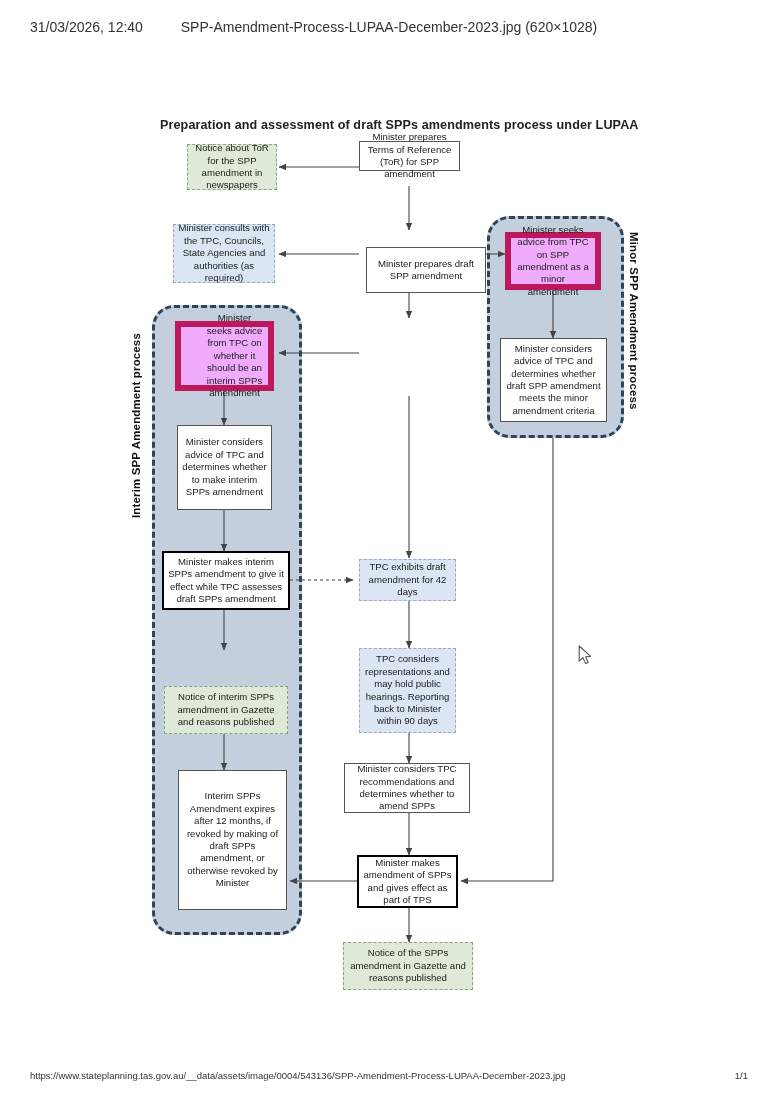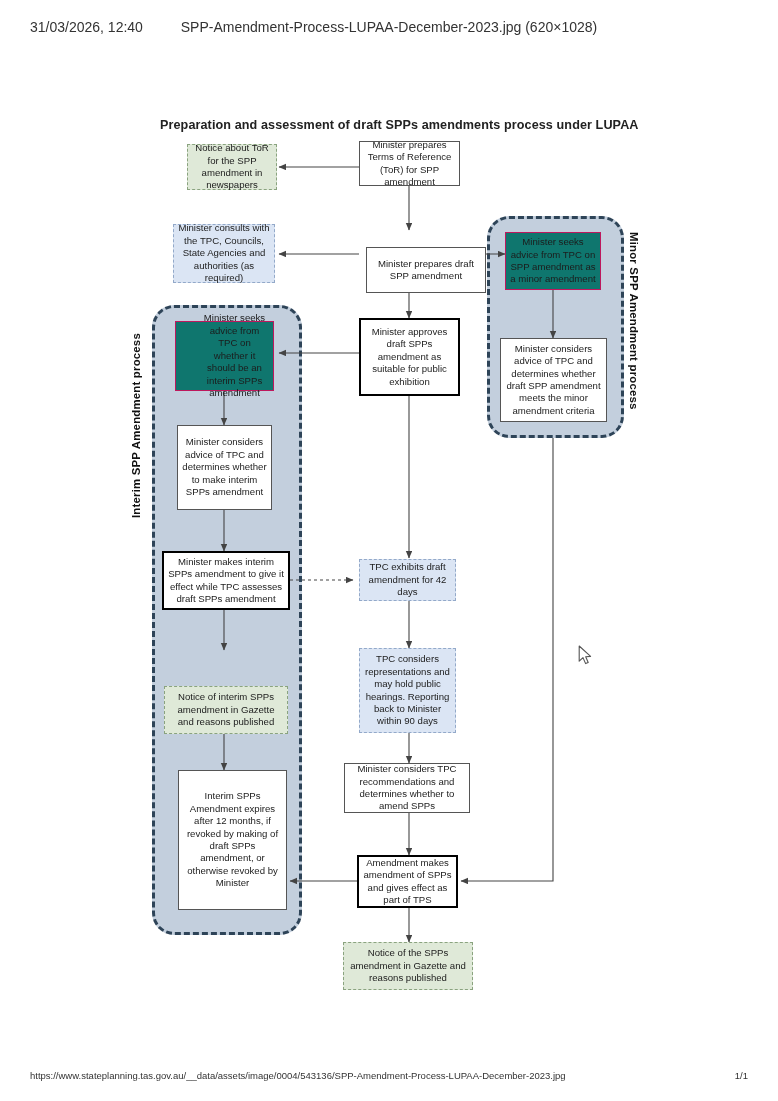--- a/index.html
+++ b/index.html
@@ -35,21 +35,21 @@
     writing-mode:vertical-rl;white-space:nowrap;letter-spacing:.2px;}
   .panel-label.flip{transform:rotate(180deg);}
 
   
   .node{position:absolute;box-sizing:border-box;display:flex;
     align-items:center;justify-content:center;text-align:center;
     font-size:9.6px;line-height:1.3;color:#1c1c1c;padding:3px 4px;}
   .node span{display:block;width:100%;}
   .n-white{background:#ffffff;border:1px solid #555;}
   .n-white-bold{background:#ffffff;border:2.4px solid #000;}
-  .n-yellow{background:#0f766e;border:1px solid #be185d;}
+  .n-yellow{background:#f0abfc;border:6px solid #be185d;}
   .n-green{background:#dfe9d8;border:1.3px dashed #8aa37f;}
   .n-blue{background:#dbe5f4;border:1.3px dashed #93a9c9;}
 
   
   .wires{position:absolute;left:0;top:0;width:778px;height:1101px;
     pointer-events:none;}
 
   
   .cursor{position:absolute;width:15px;height:21px;}
 </style>
@@ -118,44 +118,41 @@
 
       <path d="M553,438 L553,881 L461,881" stroke="#444" stroke-width="1.1" fill="none" marker-end="url(#ah)"></path>
 
       <path d="M357,881 L290,881" stroke="#444" stroke-width="1.1" fill="none" marker-end="url(#ah)"></path>
     </svg>
 
     <div class="node n-green" style="left:173px;top:144px;width:90px;height:46px;margin-left:14px;">
       <span>Notice about ToR for the SPP amendment in newspapers</span>
     </div>
 
-    <div class="node n-white" style="left:359px;top:141px;width:101px;height:45px;">
+    <div class="node n-white" style="left:359px;top:141px;width:101px;height:30px;">
       <span>Minister prepares Terms of Reference (ToR) for SPP amendment</span>
     </div>
 
     <div class="node n-blue" style="left:173px;top:224px;width:102px;height:59px;">
       <span>Minister consults with the TPC, Councils, State Agencies and authorities (as required)</span>
     </div>
 
     <div class="node n-white" style="left:336px;top:247px;width:120px;height:46px;margin-left:30px;">
       <span>Minister prepares draft SPP amendment</span>
     </div>
 
     <div class="node n-yellow" style="left:505px;top:232px;width:96px;height:58px;">
       <span>Minister seeks advice from  TPC on SPP amendment as a minor amendment</span>
     </div>
 
     <div class="node n-yellow" style="left:175px;top:321px;width:99px;height:70px;white-space:pre-line;padding-left:24px;">
       <span>Minister seeks advice from TPC on whether it
 should be an interim SPPs amendment</span>
     </div>
 
-    <div class="node n-white-bold" style="left:359px;top:318px;width:101px;height:78px;">
-      <span>Minister approves draft SPPs amendment as suitable for public exhibition</span>
-    </div>
 
     <div class="node n-white" style="left:500px;top:338px;width:107px;height:84px;">
       <span>Minister considers advice of TPC and determines whether draft SPP amendment meets the minor amendment criteria</span>
     </div>
 
     <div class="node n-white" style="left:177px;top:425px;width:95px;height:85px;">
       <span>Minister considers advice of TPC and determines whether to make interim SPPs amendment</span>
     </div>
 
     <div class="node n-white-bold" style="left:162px;top:551px;width:128px;height:59px;">
@@ -176,21 +173,21 @@
 
     <div class="node n-white" style="left:344px;top:763px;width:126px;height:50px;">
       <span>Minister considers TPC recommendations and determines whether to amend SPPs</span>
     </div>
 
     <div class="node n-white" style="left:178px;top:770px;width:109px;height:140px;">
       <span>Interim SPPs Amendment expires after 12 months, if revoked by making of draft SPPs amendment, or otherwise revoked by Minister</span>
     </div>
 
     <div class="node n-white-bold" style="left:357px;top:855px;width:101px;height:53px;">
-      <span>Amendment makes amendment of SPPs and gives effect as part of TPS</span>
+      <span>Minister makes amendment of SPPs and gives effect as part of TPS</span>
     </div>
 
     <div class="node n-green" style="left:343px;top:942px;width:130px;height:48px;">
       <span>Notice of the SPPs amendment in Gazette and reasons published</span>
     </div>
 
   </div>
 
   <svg class="cursor" style="left:578px;top:645px;" viewBox="0 0 15 21">
     <path d="M1.2,1 L1.2,16.2 L5.0,12.6 L7.6,18.6 L10.2,17.5 L7.7,11.7 L12.6,11.4 z" fill="#ffffff" stroke="#555" stroke-width="1.1" stroke-linejoin="round"></path>

